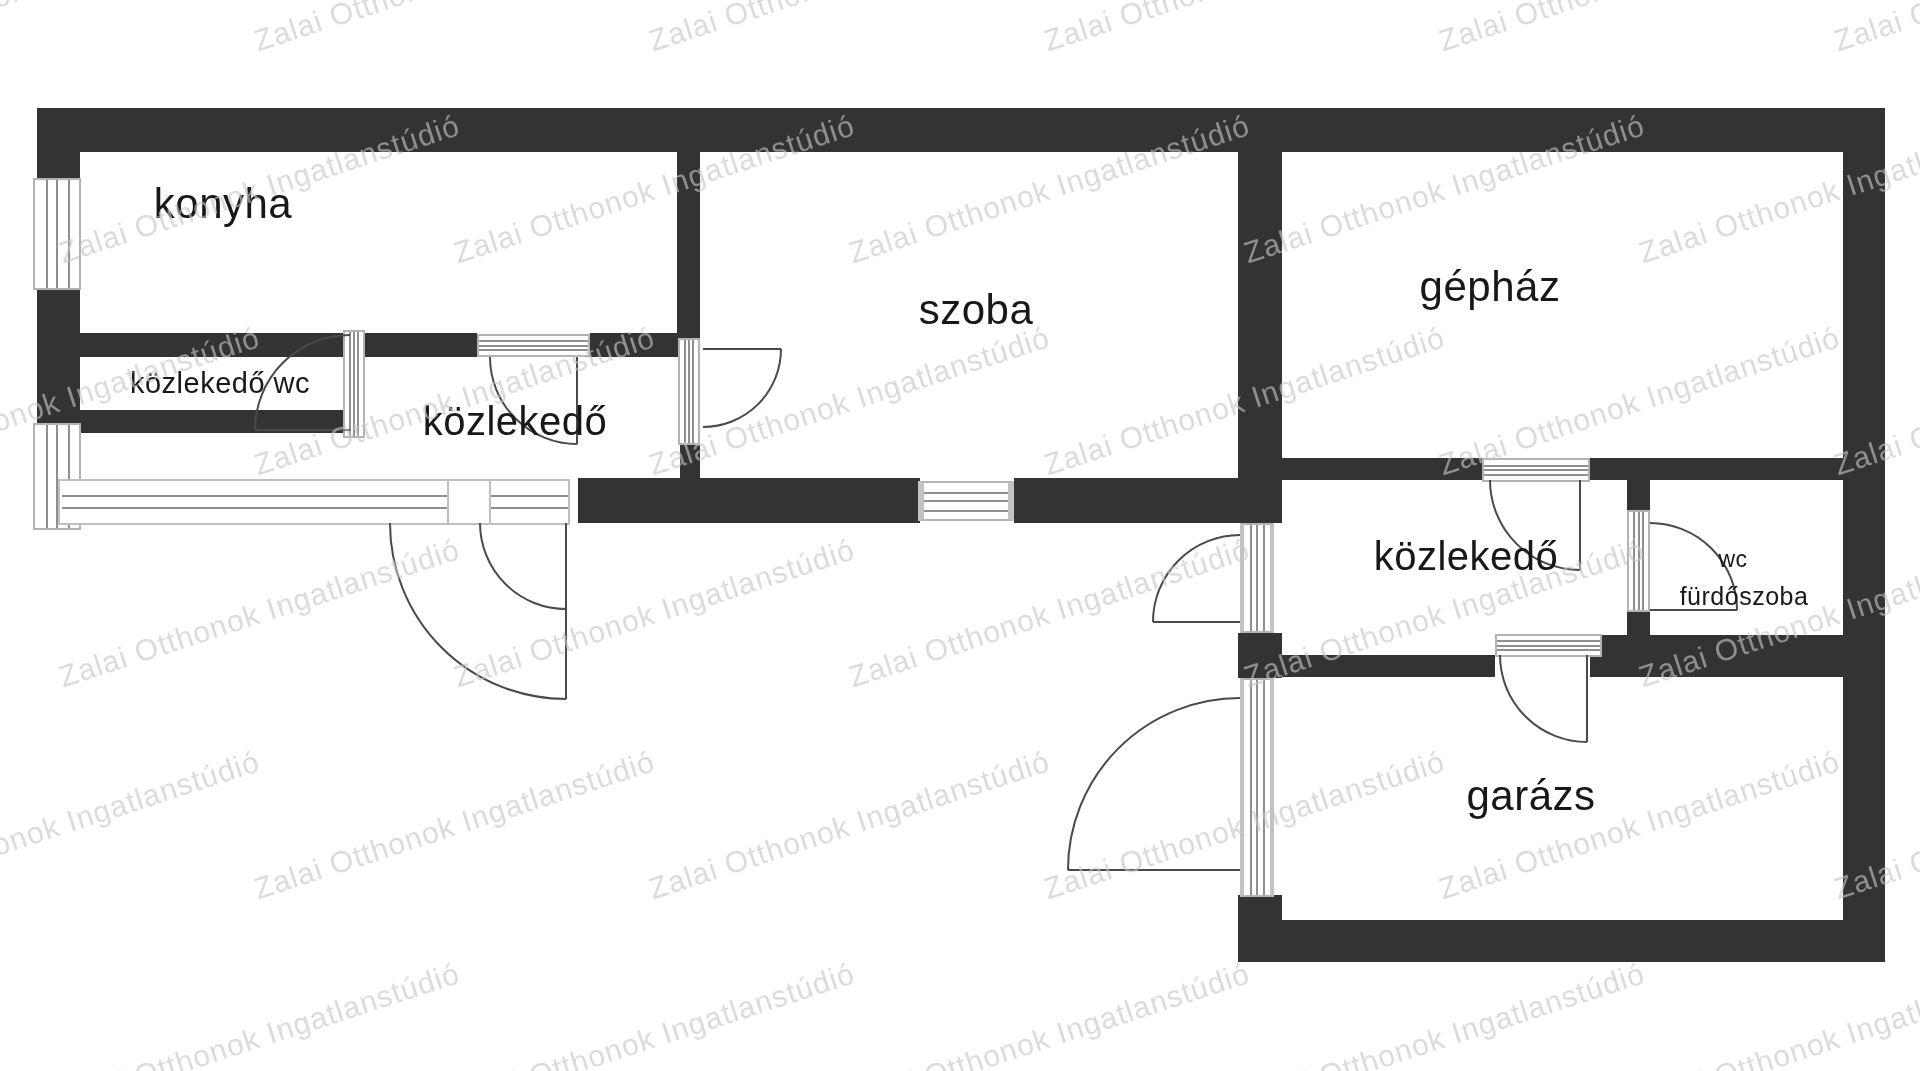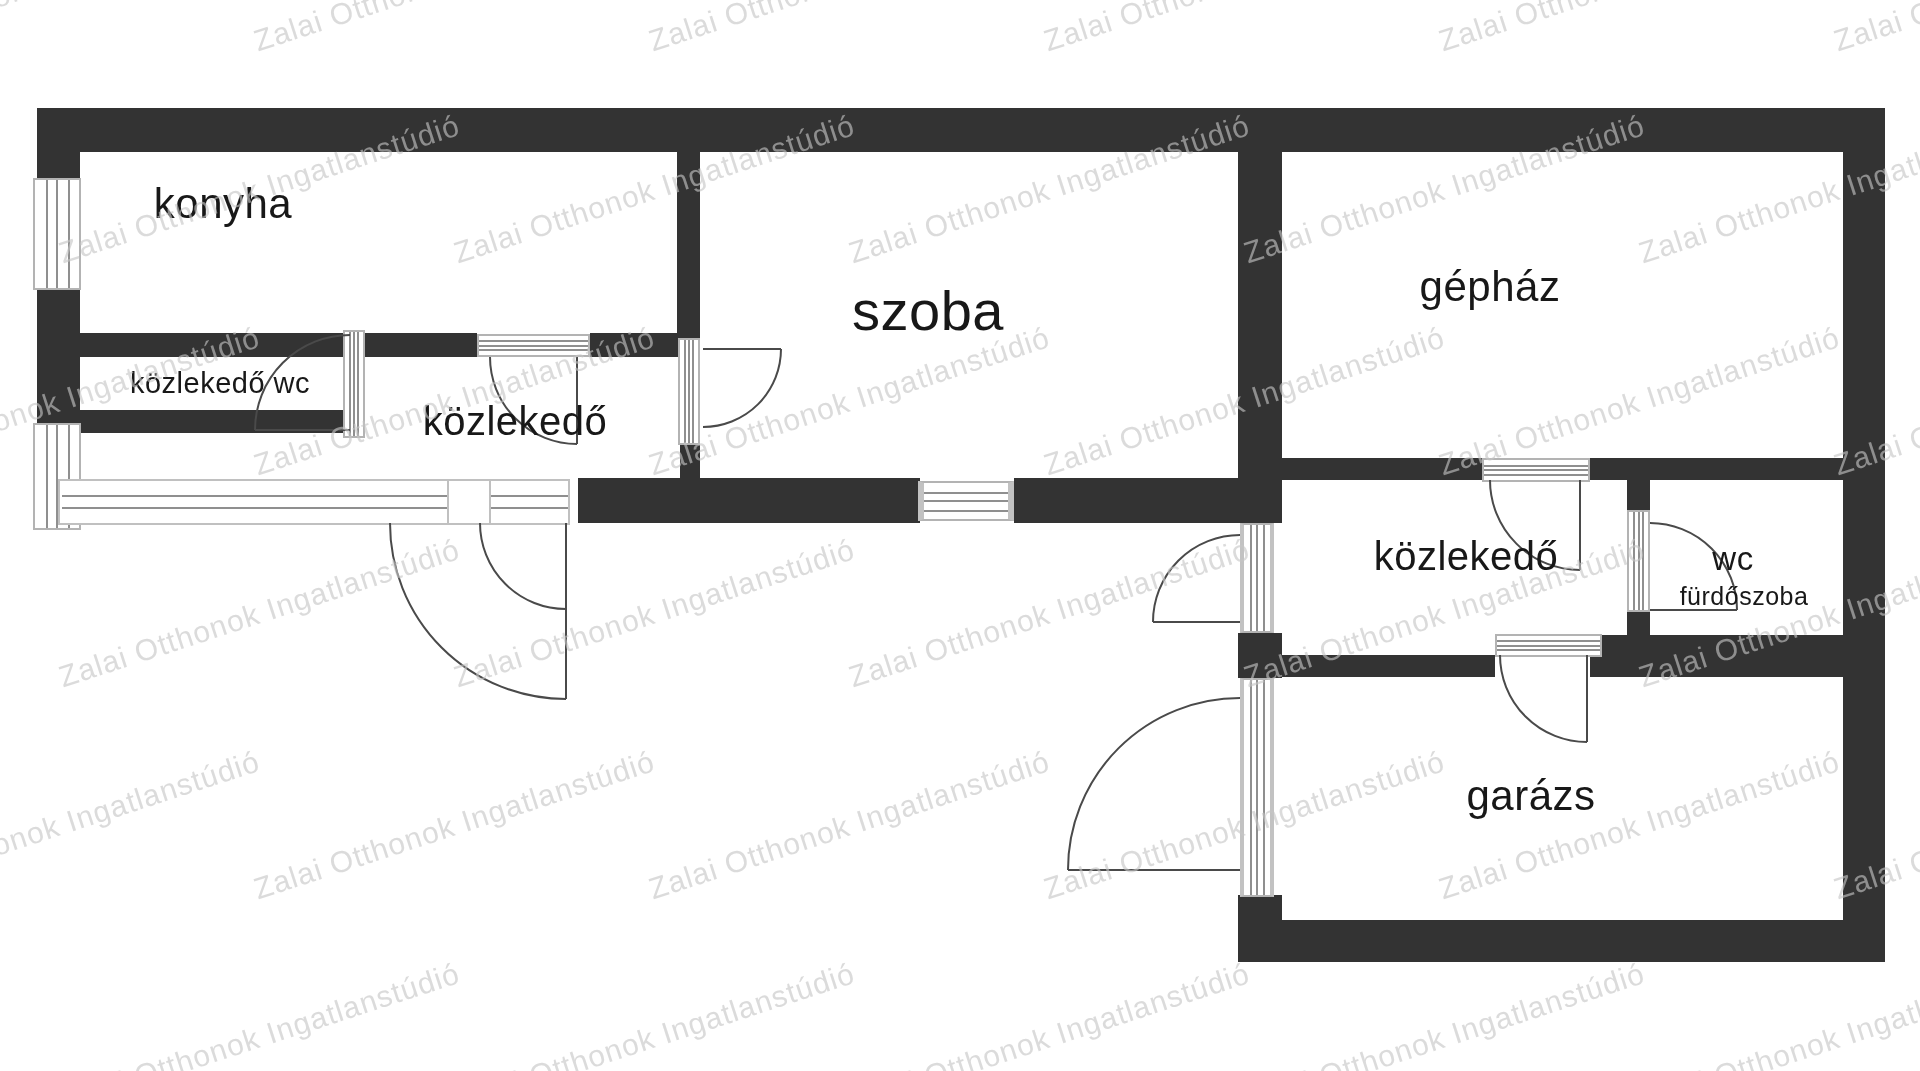--- a/index.html
+++ b/index.html
@@ -88,24 +88,24 @@
     <path d="M1240,622 L1153,622 M1153,622 A87,87 0 0 1 1240,535"></path>
     <path d="M1580,480 L1580,570 M1490,480 A90,90 0 0 0 1580,570"></path>
     <path d="M1650,610 L1737,610 M1737,610 A87,87 0 0 0 1650,523"></path>
     <path d="M1587,655 L1587,742 M1500,655 A87,87 0 0 0 1587,742"></path>
     <path d="M1240,870 L1068,870 M1068,870 A172,172 0 0 1 1240,698"></path>
   </svg>
 
   <span class="room-label" style="left:223px;top:204px;font-size:42px;">konyha</span>
   <span class="room-label" style="left:220px;top:383px;font-size:29px;">közlekedő wc</span>
   <span class="room-label" style="left:515px;top:421px;font-size:40px;">közlekedő</span>
-  <span class="room-label" style="left:928px;top:310px;font-size:56px;">szoba</span>
+  <span class="room-label" style="left:976px;top:310px;font-size:42px;">szoba</span>
   <span class="room-label" style="left:1490px;top:287px;font-size:42px;">gépház</span>
   <span class="room-label" style="left:1466px;top:556px;font-size:40px;">közlekedő</span>
-  <span class="room-label" style="left:1733px;top:559px;font-size:33px;">wc</span>
+  <span class="room-label" style="left:1733px;top:559px;font-size:23px;">wc</span>
   <span class="room-label" style="left:1744px;top:596px;font-size:25px;">fürdőszoba</span>
   <span class="room-label" style="left:1531px;top:796px;font-size:42px;">garázs</span>
 
   <div class="wm-layer">
       <span class="wm" style="left: -140px; top: 25px; transform: rotate(-18deg);">Zalai Otthonok Ingatlanstúdió</span>
       <span class="wm" style="left: 255px; top: 25px; transform: rotate(-18deg);">Zalai Otthonok Ingatlanstúdió</span>
       <span class="wm" style="left: 650px; top: 25px; transform: rotate(-18deg);">Zalai Otthonok Ingatlanstúdió</span>
       <span class="wm" style="left: 1045px; top: 25px; transform: rotate(-18deg);">Zalai Otthonok Ingatlanstúdió</span>
       <span class="wm" style="left: 1440px; top: 25px; transform: rotate(-18deg);">Zalai Otthonok Ingatlanstúdió</span>
       <span class="wm" style="left: 1835px; top: 25px; transform: rotate(-18deg);">Zalai Otthonok Ingatlanstúdió</span>

